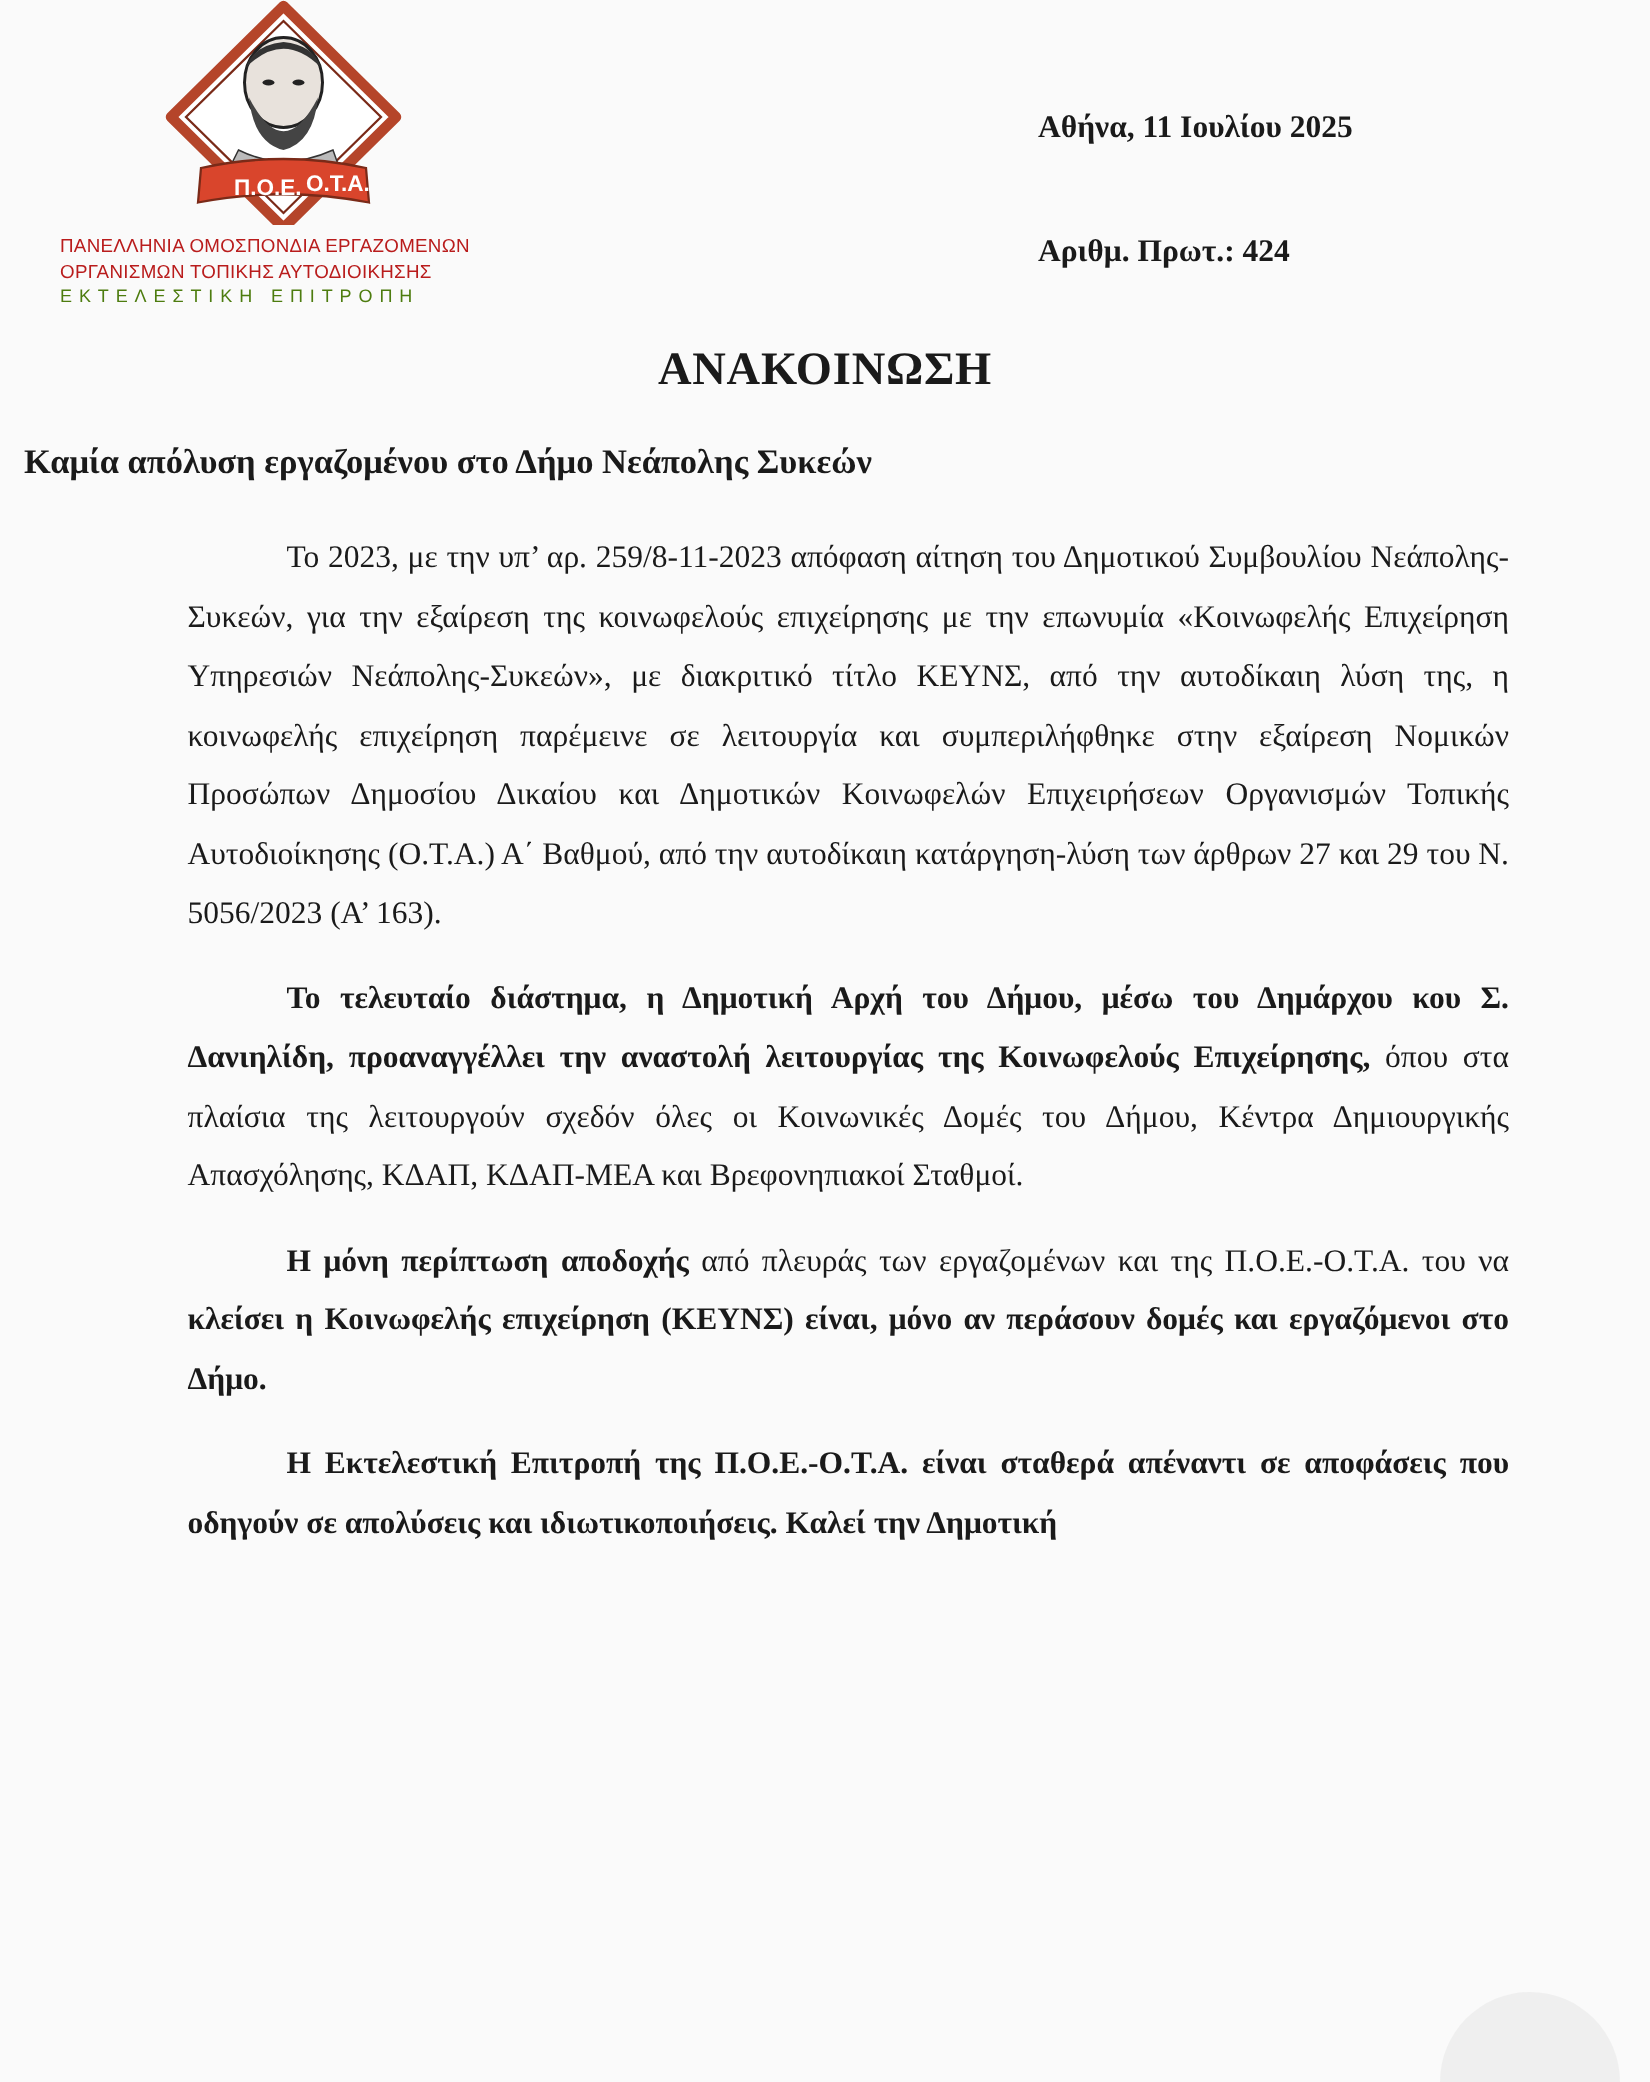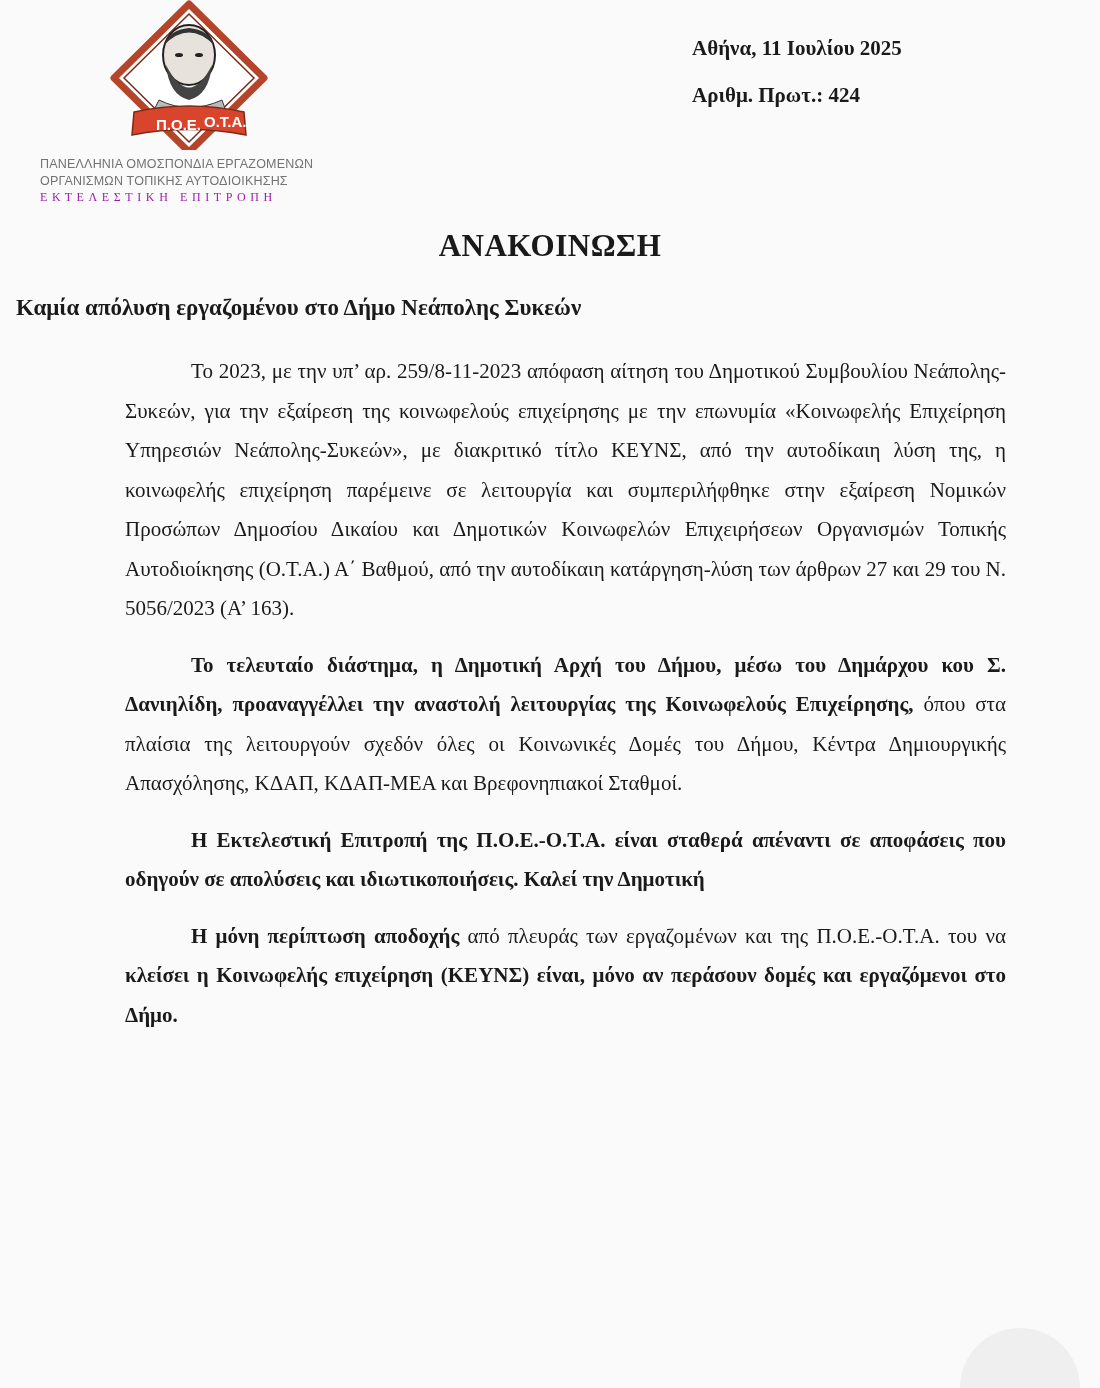--- a/index.html
+++ b/index.html
@@ -8,31 +8,31 @@
     background: #fafafa;
     position: relative;
     font-family: "Liberation Serif", "DejaVu Serif", serif;
     color: #1a1a1a;
   }
   .logo-block { position: absolute; left: 34px; top: 0; width: 300px; }
   .logo-graphic { position: absolute; left: 70px; top: 0; width: 170px; height: 150px; }
   .org-line1, .org-line2 {
     position: absolute; left: 6px; width: 300px;
     font-family: "Liberation Sans", "DejaVu Sans", sans-serif;
-    font-size: 12.5px; letter-spacing: 0.2px; color: #737373; white-space: nowrap;
+    font-size: 12.5px; letter-spacing: 0.2px; color: #b91c1c; white-space: nowrap;
   }
   .org-line1 { top: 157px; }
   .org-line2 { top: 174px; }
   .org-line3 {
     position: absolute; left: 6px; top: 190px;
-    font-family: Liberation Serif, serif;
-    font-size: 12px; letter-spacing: 4.6px; color: #a21caf; white-space: nowrap;
+    font-family: Liberation Sans, sans-serif;
+    font-size: 12px; letter-spacing: 4.6px; color: #4d7c0f; white-space: nowrap;
   }
   .dateblock { position: absolute; left: 692px; top: 36px; font-size: 21px; font-weight: bold; }
-  .dateblock div { height: 47px; }
+  .dateblock div { height: 47px; margin-top: 36px; }
   .title {
     position: absolute; left: 0; width: 1100px; top: 228px; text-align: center;
     font-size: 31px; font-weight: bold; letter-spacing: 0.5px;
   }
   .subtitle {
     position: absolute; left: 16px; width: 1100px; top: 295px; 
     font-size: 23px; font-weight: bold;
   }
   .body-text {
     position: absolute; left: 113px; width: 893px; top: 352px;
@@ -80,20 +80,20 @@
 <div class="subtitle">Καμία απόλυση εργαζομένου στο Δήμο Νεάπολης Συκεών</div>
 
 <div class="body-text">
   <p class="p1">
     <span>Το 2023, με την υπ’ αρ. 259/8-11-2023 απόφαση αίτηση του Δημοτικού Συμβουλίου Νεάπολης-Συκεών, για την εξαίρεση της κοινωφελούς επιχείρησης με την επωνυμία «Κοινωφελής Επιχείρηση Υπηρεσιών Νεάπολης-Συκεών», με διακριτικό τίτλο ΚΕΥΝΣ, από την αυτοδίκαιη λύση της, η κοινωφελής επιχείρηση παρέμεινε σε λειτουργία  και συμπεριλήφθηκε στην εξαίρεση Νομικών Προσώπων Δημοσίου Δικαίου και Δημοτικών Κοινωφελών Επιχειρήσεων Οργανισμών Τοπικής Αυτοδιοίκησης (Ο.Τ.Α.) Α΄ Βαθμού, από την αυτοδίκαιη κατάργηση-λύση των άρθρων 27 και 29 του Ν. 5056/2023 (Α’ 163).</span>
   </p>
   <p>
     <b>Το τελευταίο διάστημα, η Δημοτική Αρχή του Δήμου, μέσω του Δημάρχου κου Σ. Δανιηλίδη, προαναγγέλλει την αναστολή λειτουργίας της Κοινωφελούς Επιχείρησης,</b><span> όπου στα πλαίσια της λειτουργούν σχεδόν όλες οι Κοινωνικές Δομές του Δήμου, Κέντρα Δημιουργικής Απασχόλησης, ΚΔΑΠ, ΚΔΑΠ-ΜΕΑ και Βρεφονηπιακοί Σταθμοί.</span>
   </p>
   <p>
-    <b>Η Εκτελεστική Επιτροπή της Π.Ο.Ε.-Ο.Τ.Α. είναι σταθερά απέναντι σε αποφάσεις που οδηγούν σε απολύσεις και ιδιωτικοποιήσεις. Καλεί την Δημοτική</b>
+    <b>Η μόνη περίπτωση αποδοχής</b><span> από πλευράς των εργαζομένων και της Π.Ο.Ε.-Ο.Τ.Α. του να </span><b>κλείσει η Κοινωφελής επιχείρηση (ΚΕΥΝΣ) είναι, μόνο αν περάσουν δομές και εργαζόμενοι στο Δήμο.</b>
   </p>
   <p>
-    <b>Η μόνη περίπτωση αποδοχής</b><span> από πλευράς των εργαζομένων και της Π.Ο.Ε.-Ο.Τ.Α. του να </span><b>κλείσει η Κοινωφελής επιχείρηση (ΚΕΥΝΣ) είναι, μόνο αν περάσουν δομές και εργαζόμενοι στο Δήμο.</b>
+    <b>Η Εκτελεστική Επιτροπή της Π.Ο.Ε.-Ο.Τ.Α. είναι σταθερά απέναντι σε αποφάσεις που οδηγούν σε απολύσεις και ιδιωτικοποιήσεις. Καλεί την Δημοτική</b>
   </p>
 </div>
 
 <div class="watermark"></div>
 
 </body></html>

